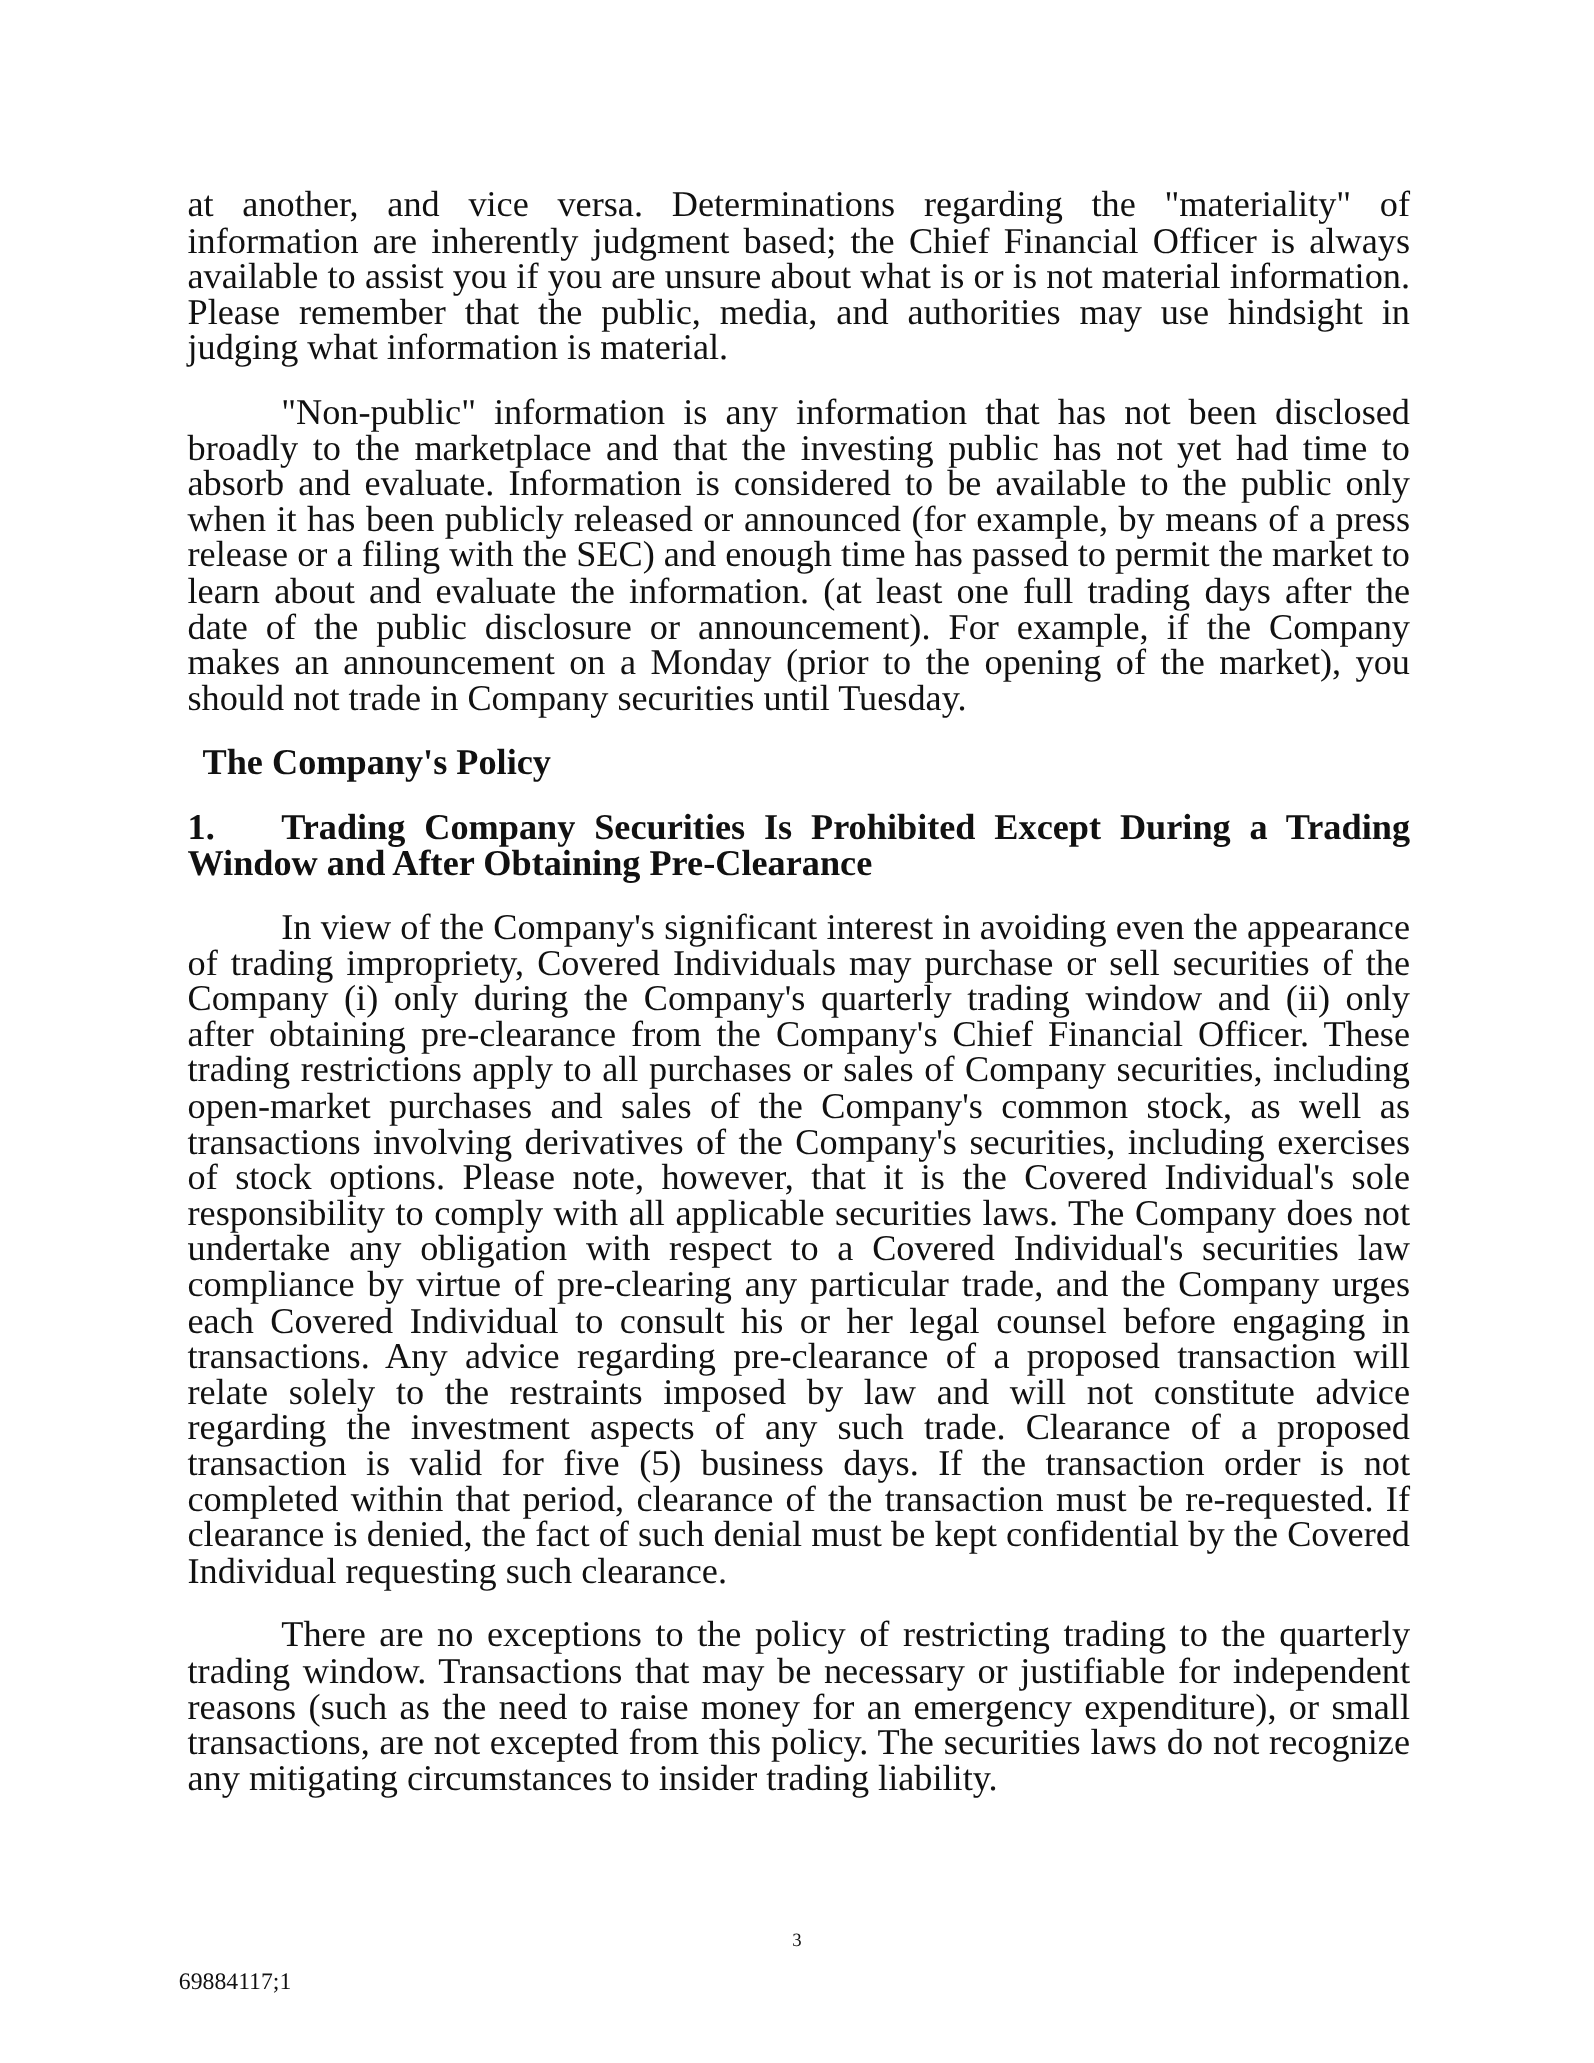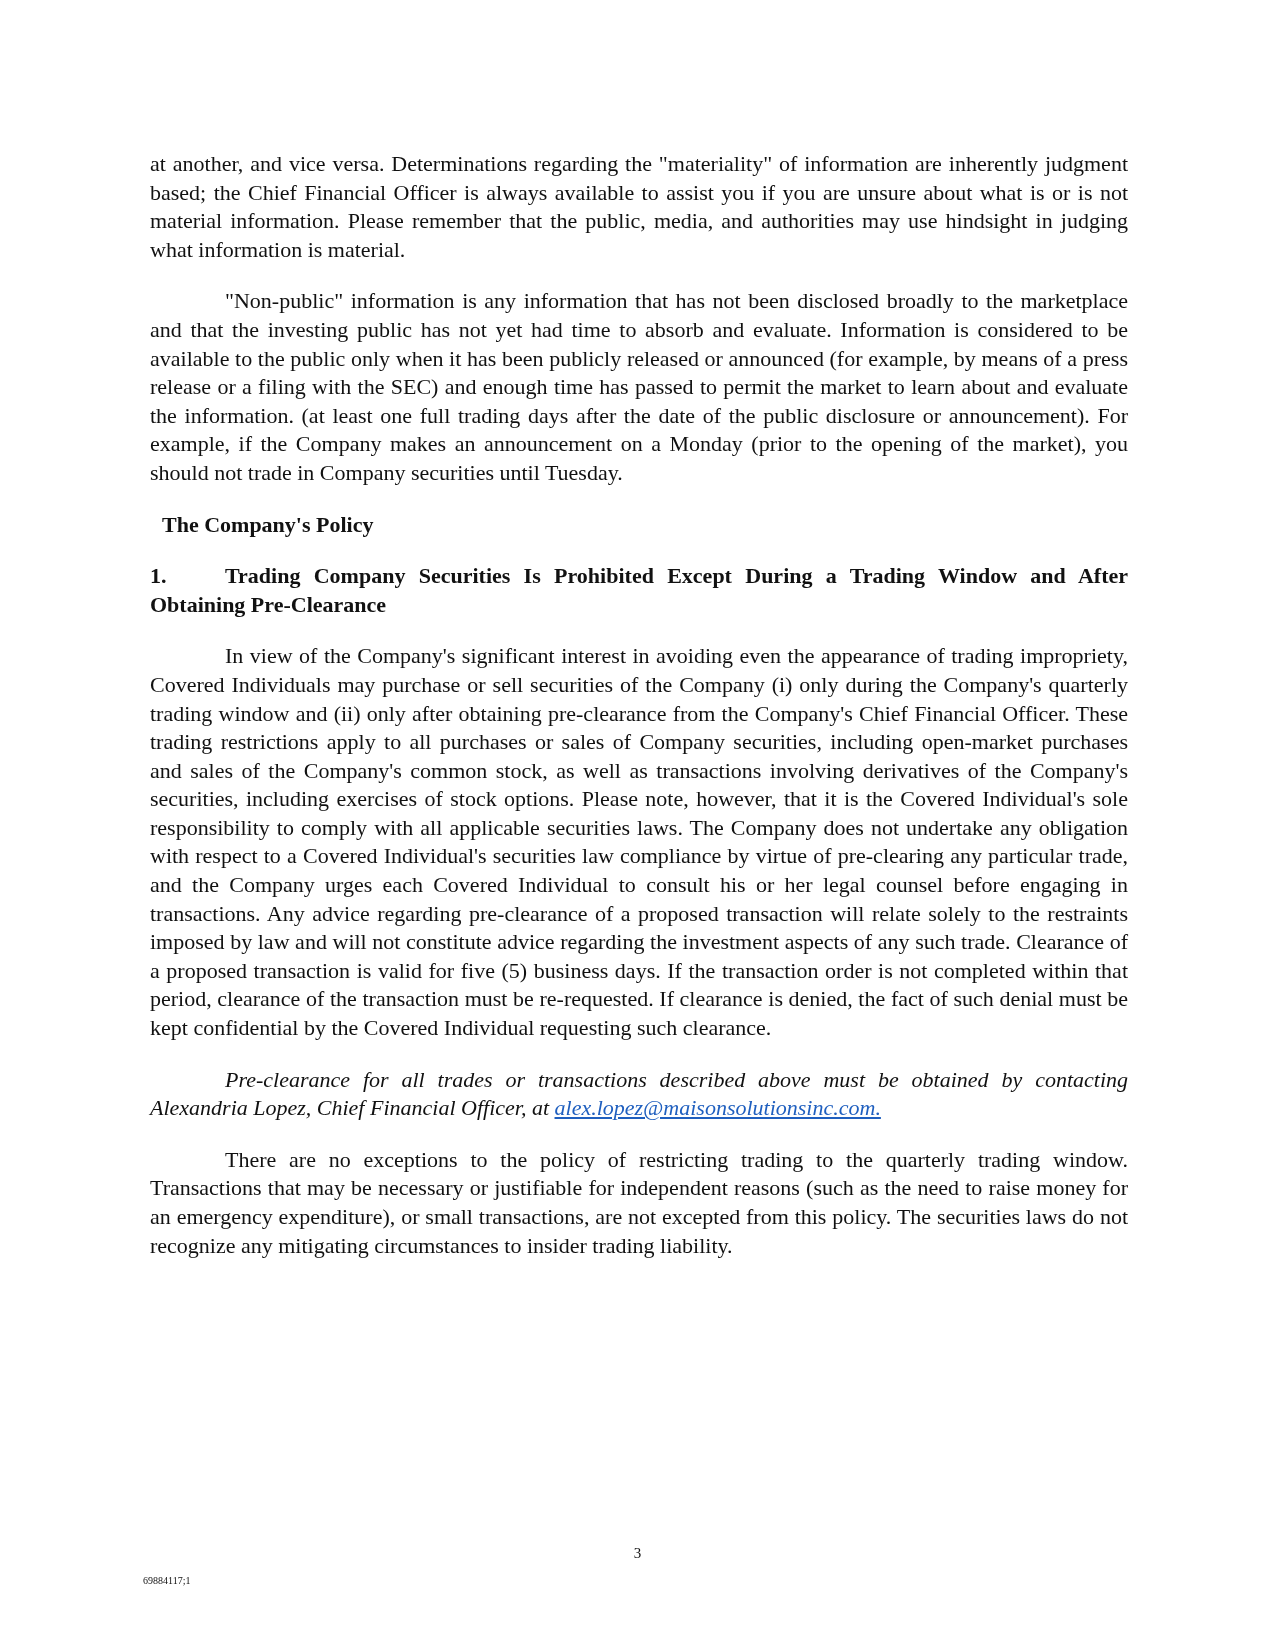--- a/index.html
+++ b/index.html
@@ -1,46 +1,45 @@
 <!DOCTYPE html>
 <html><head>
 <meta charset="utf-8">
 <style>
   html, body { margin: 0; padding: 0; background: #ffffff; }
   body { width: 1275px; height: 1650px; position: relative; overflow: hidden; }
   .page {
     position: absolute; left: 150px; top: 150px; width: 978px;
     font-family: "Liberation Serif", "DejaVu Serif", serif;
-    font-size: 22px; line-height: 28.6px; color: #111;
+    font-size: 29px; line-height: 28.6px; color: #111;
   }
   p { margin: 0 0 23px 0; text-align: justify; }
   .indent { text-indent: 75px; }
   .heading { font-weight: bold; margin: 0 0 23px 12px; }
   .num-heading { font-weight: bold; text-align: justify; margin: 0 0 23px 0; }
   .num-heading .num { display: inline-block; width: 75px; text-indent: 0; }
   .italic { font-style: italic; }
   a.email { color: #1f5fbf; text-decoration: underline; font-style: italic; }
   .page-number {
     position: absolute; top: 1545px; left: 0; width: 1275px; text-align: center;
     font-family: "Liberation Serif", serif; font-size: 15px; color: #111;
   }
   .doc-id {
     position: absolute; top: 1575px; left: 143px;
-    font-family: "Liberation Serif", serif; font-size: 10px; color: #111;
+    font-family: "Liberation Serif", serif; font-size: 19px; color: #111;
   }
 </style>
 </head>
 <body>
 
 <div class="page">
   <p>at another, and vice versa. Determinations regarding the "materiality" of information are inherently judgment based; the Chief Financial Officer is always available to assist you if you are unsure about what is or is not material information. Please remember that the public, media, and authorities may use hindsight in judging what information is material.</p>
   <p class="indent">"Non-public" information is any information that has not been disclosed broadly to the marketplace and that the investing public has not yet had time to absorb and evaluate. Information is considered to be available to the public only when it has been publicly released or announced (for example, by means of a press release or a filing with the SEC) and enough time has passed to permit the market to learn about and evaluate the information. (at least one full trading days after the date of the public disclosure or announcement). For example, if the Company makes an announcement on a Monday (prior to the opening of the market), you should not trade in Company securities until Tuesday.</p>
   <div class="heading">The Company's Policy</div>
   <div class="num-heading">
     <span class="num">1.</span><span>Trading Company Securities Is Prohibited Except During a Trading Window and After Obtaining Pre-Clearance</span>
   </div>
   <p class="indent">In view of the Company's significant interest in avoiding even the appearance of trading impropriety, Covered Individuals may purchase or sell securities of the Company (i) only during the Company's quarterly trading window and (ii) only after obtaining pre-clearance from the Company's Chief Financial Officer. These trading restrictions apply to all purchases or sales of Company securities, including open-market purchases and sales of the Company's common stock, as well as transactions involving derivatives of the Company's securities, including exercises of stock options. Please note, however, that it is the Covered Individual's sole responsibility to comply with all applicable securities laws. The Company does not undertake any obligation with respect to a Covered Individual's securities law compliance by virtue of pre-clearing any particular trade, and the Company urges each Covered Individual to consult his or her legal counsel before engaging in transactions. Any advice regarding pre-clearance of a proposed transaction will relate solely to the restraints imposed by law and will not constitute advice regarding the investment aspects of any such trade. Clearance of a proposed transaction is valid for five (5) business days. If the transaction order is not completed within that period, clearance of the transaction must be re-requested. If clearance is denied, the fact of such denial must be kept confidential by the Covered Individual requesting such clearance.</p>
-  <p class="indent italic"><span>Pre-clearance for all trades or transactions described above must be obtained by contacting Alexandria Lopez, Chief Financial Officer, at </span><a class="email" href="#">alex.lopez@maisonsolutionsinc.com.</a></p>
   <p class="indent">There are no exceptions to the policy of restricting trading to the quarterly trading window. Transactions that may be necessary or justifiable for independent reasons (such as the need to raise money for an emergency expenditure), or small transactions, are not excepted from this policy. The securities laws do not recognize any mitigating circumstances to insider trading liability.</p>
 </div>
 
 <div class="page-number">3</div>
 <div class="doc-id">69884117;1</div>
 
 </body></html>

